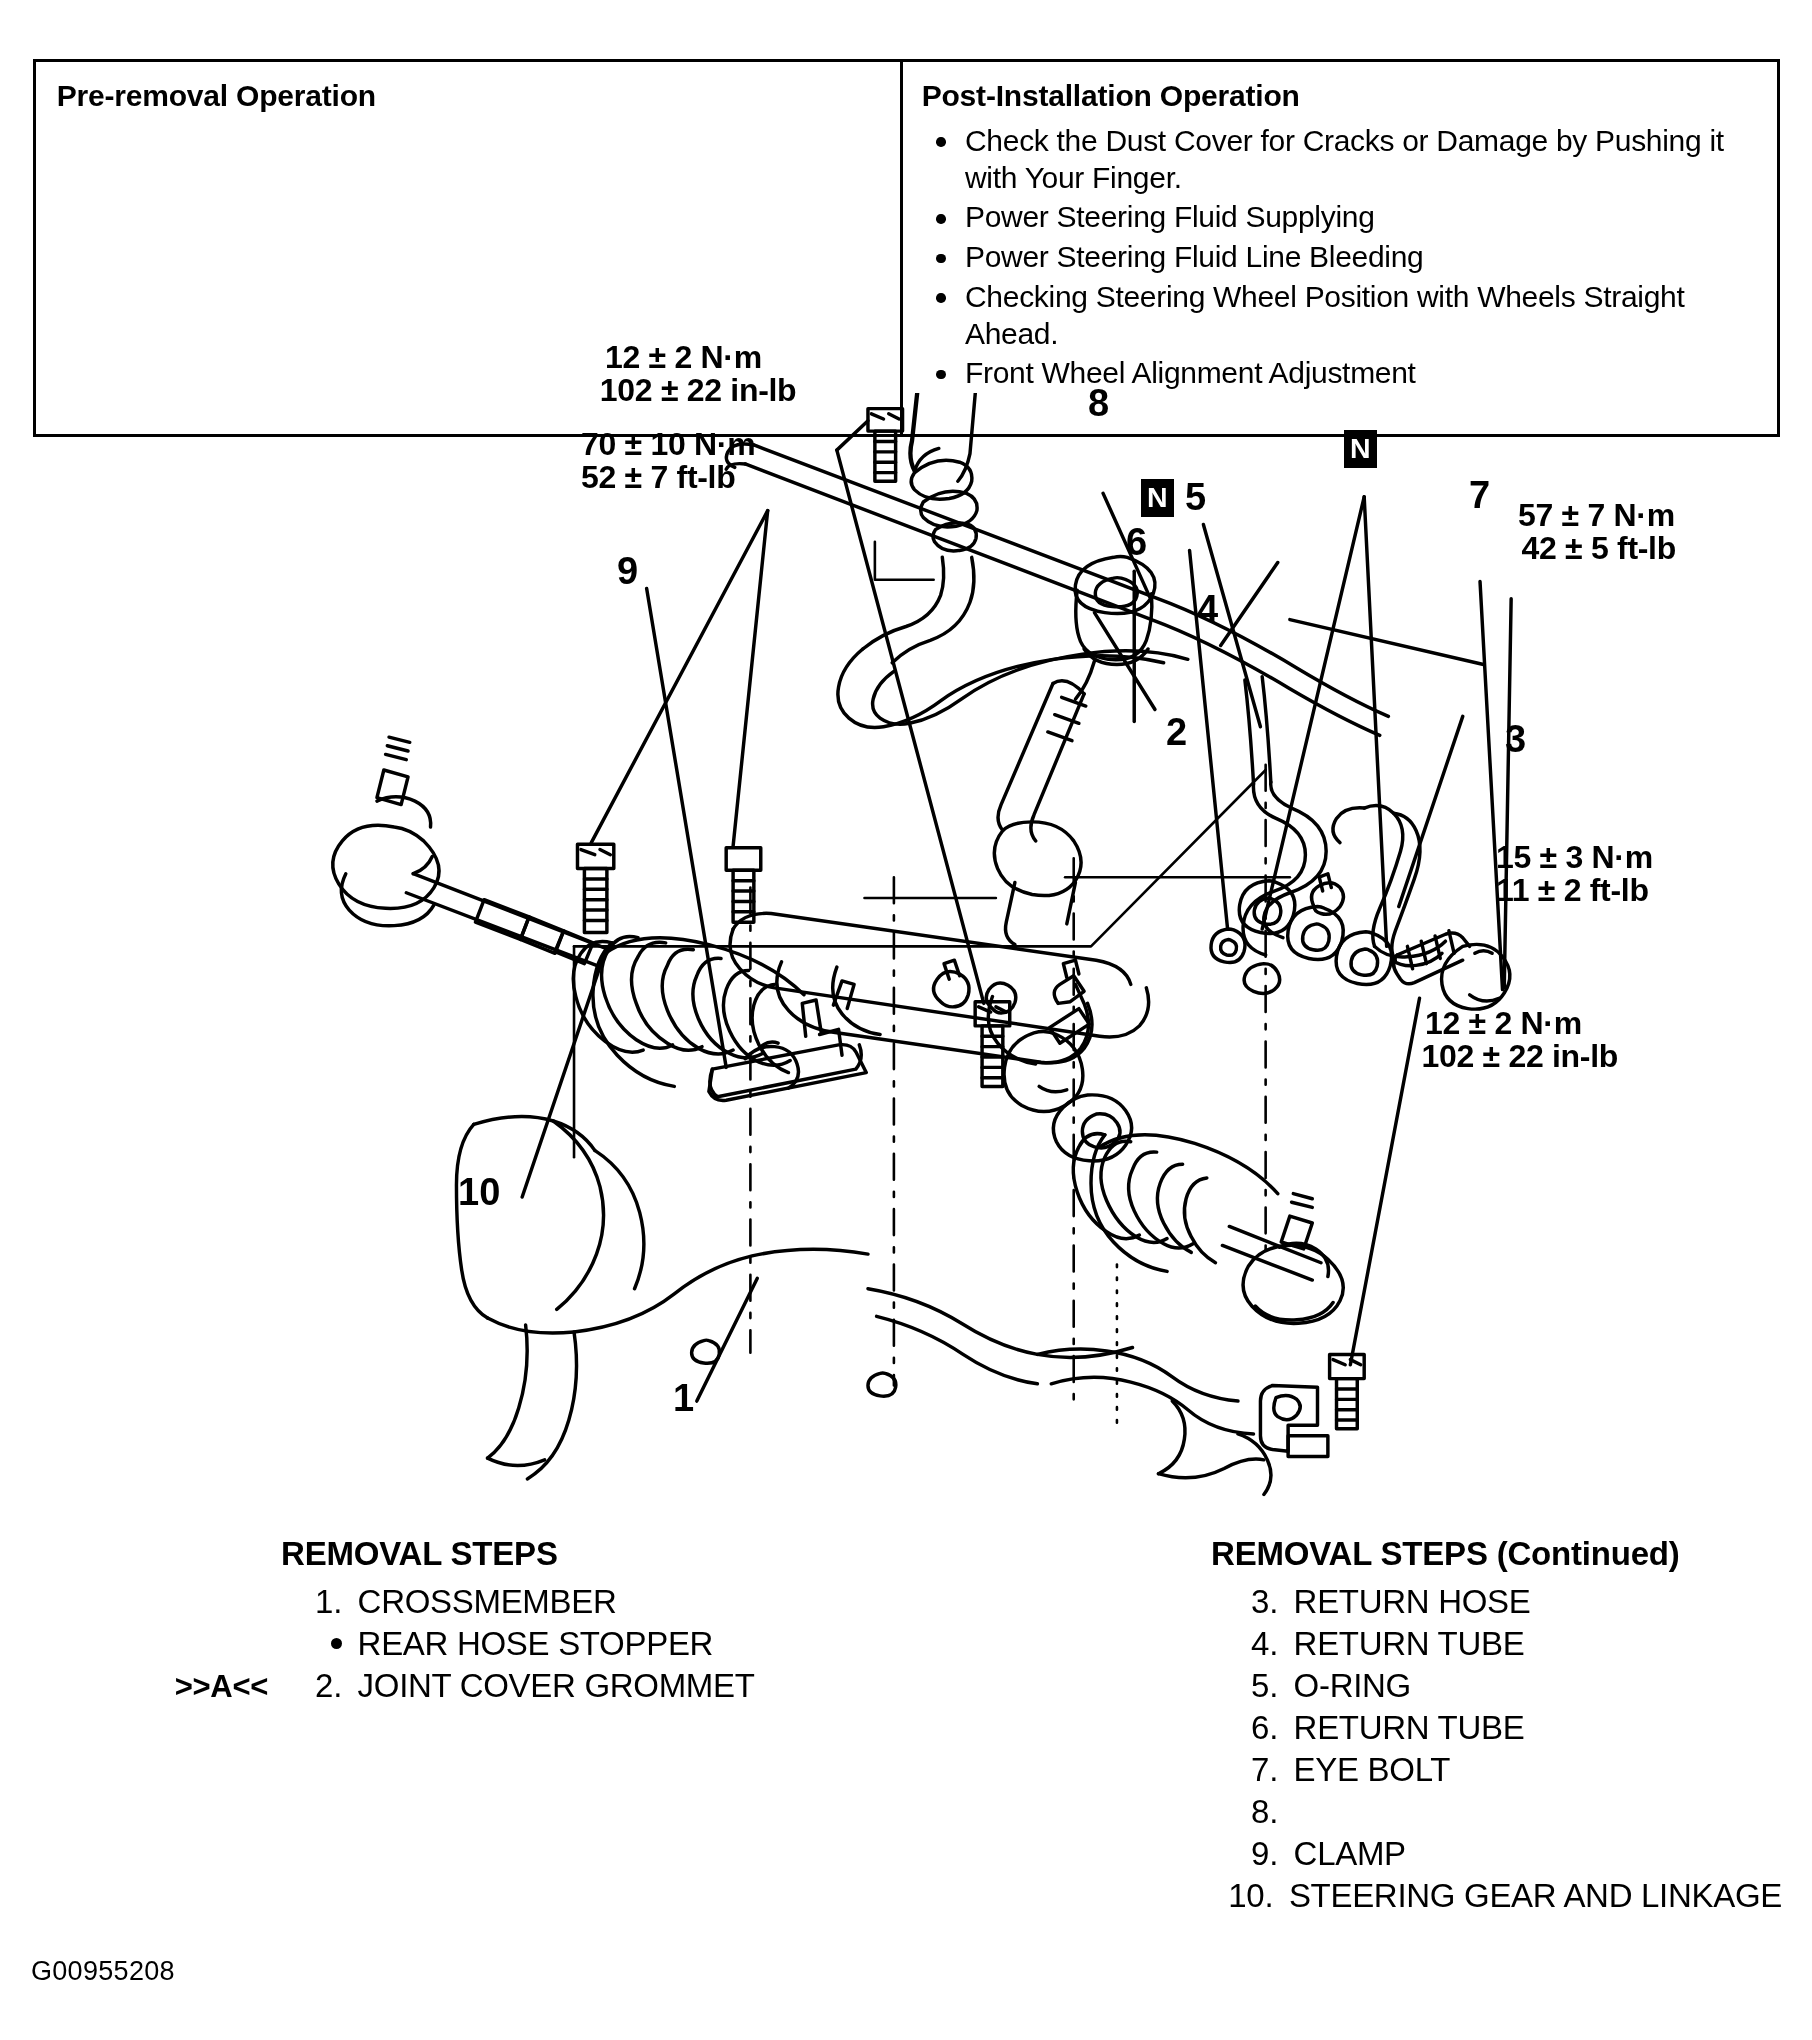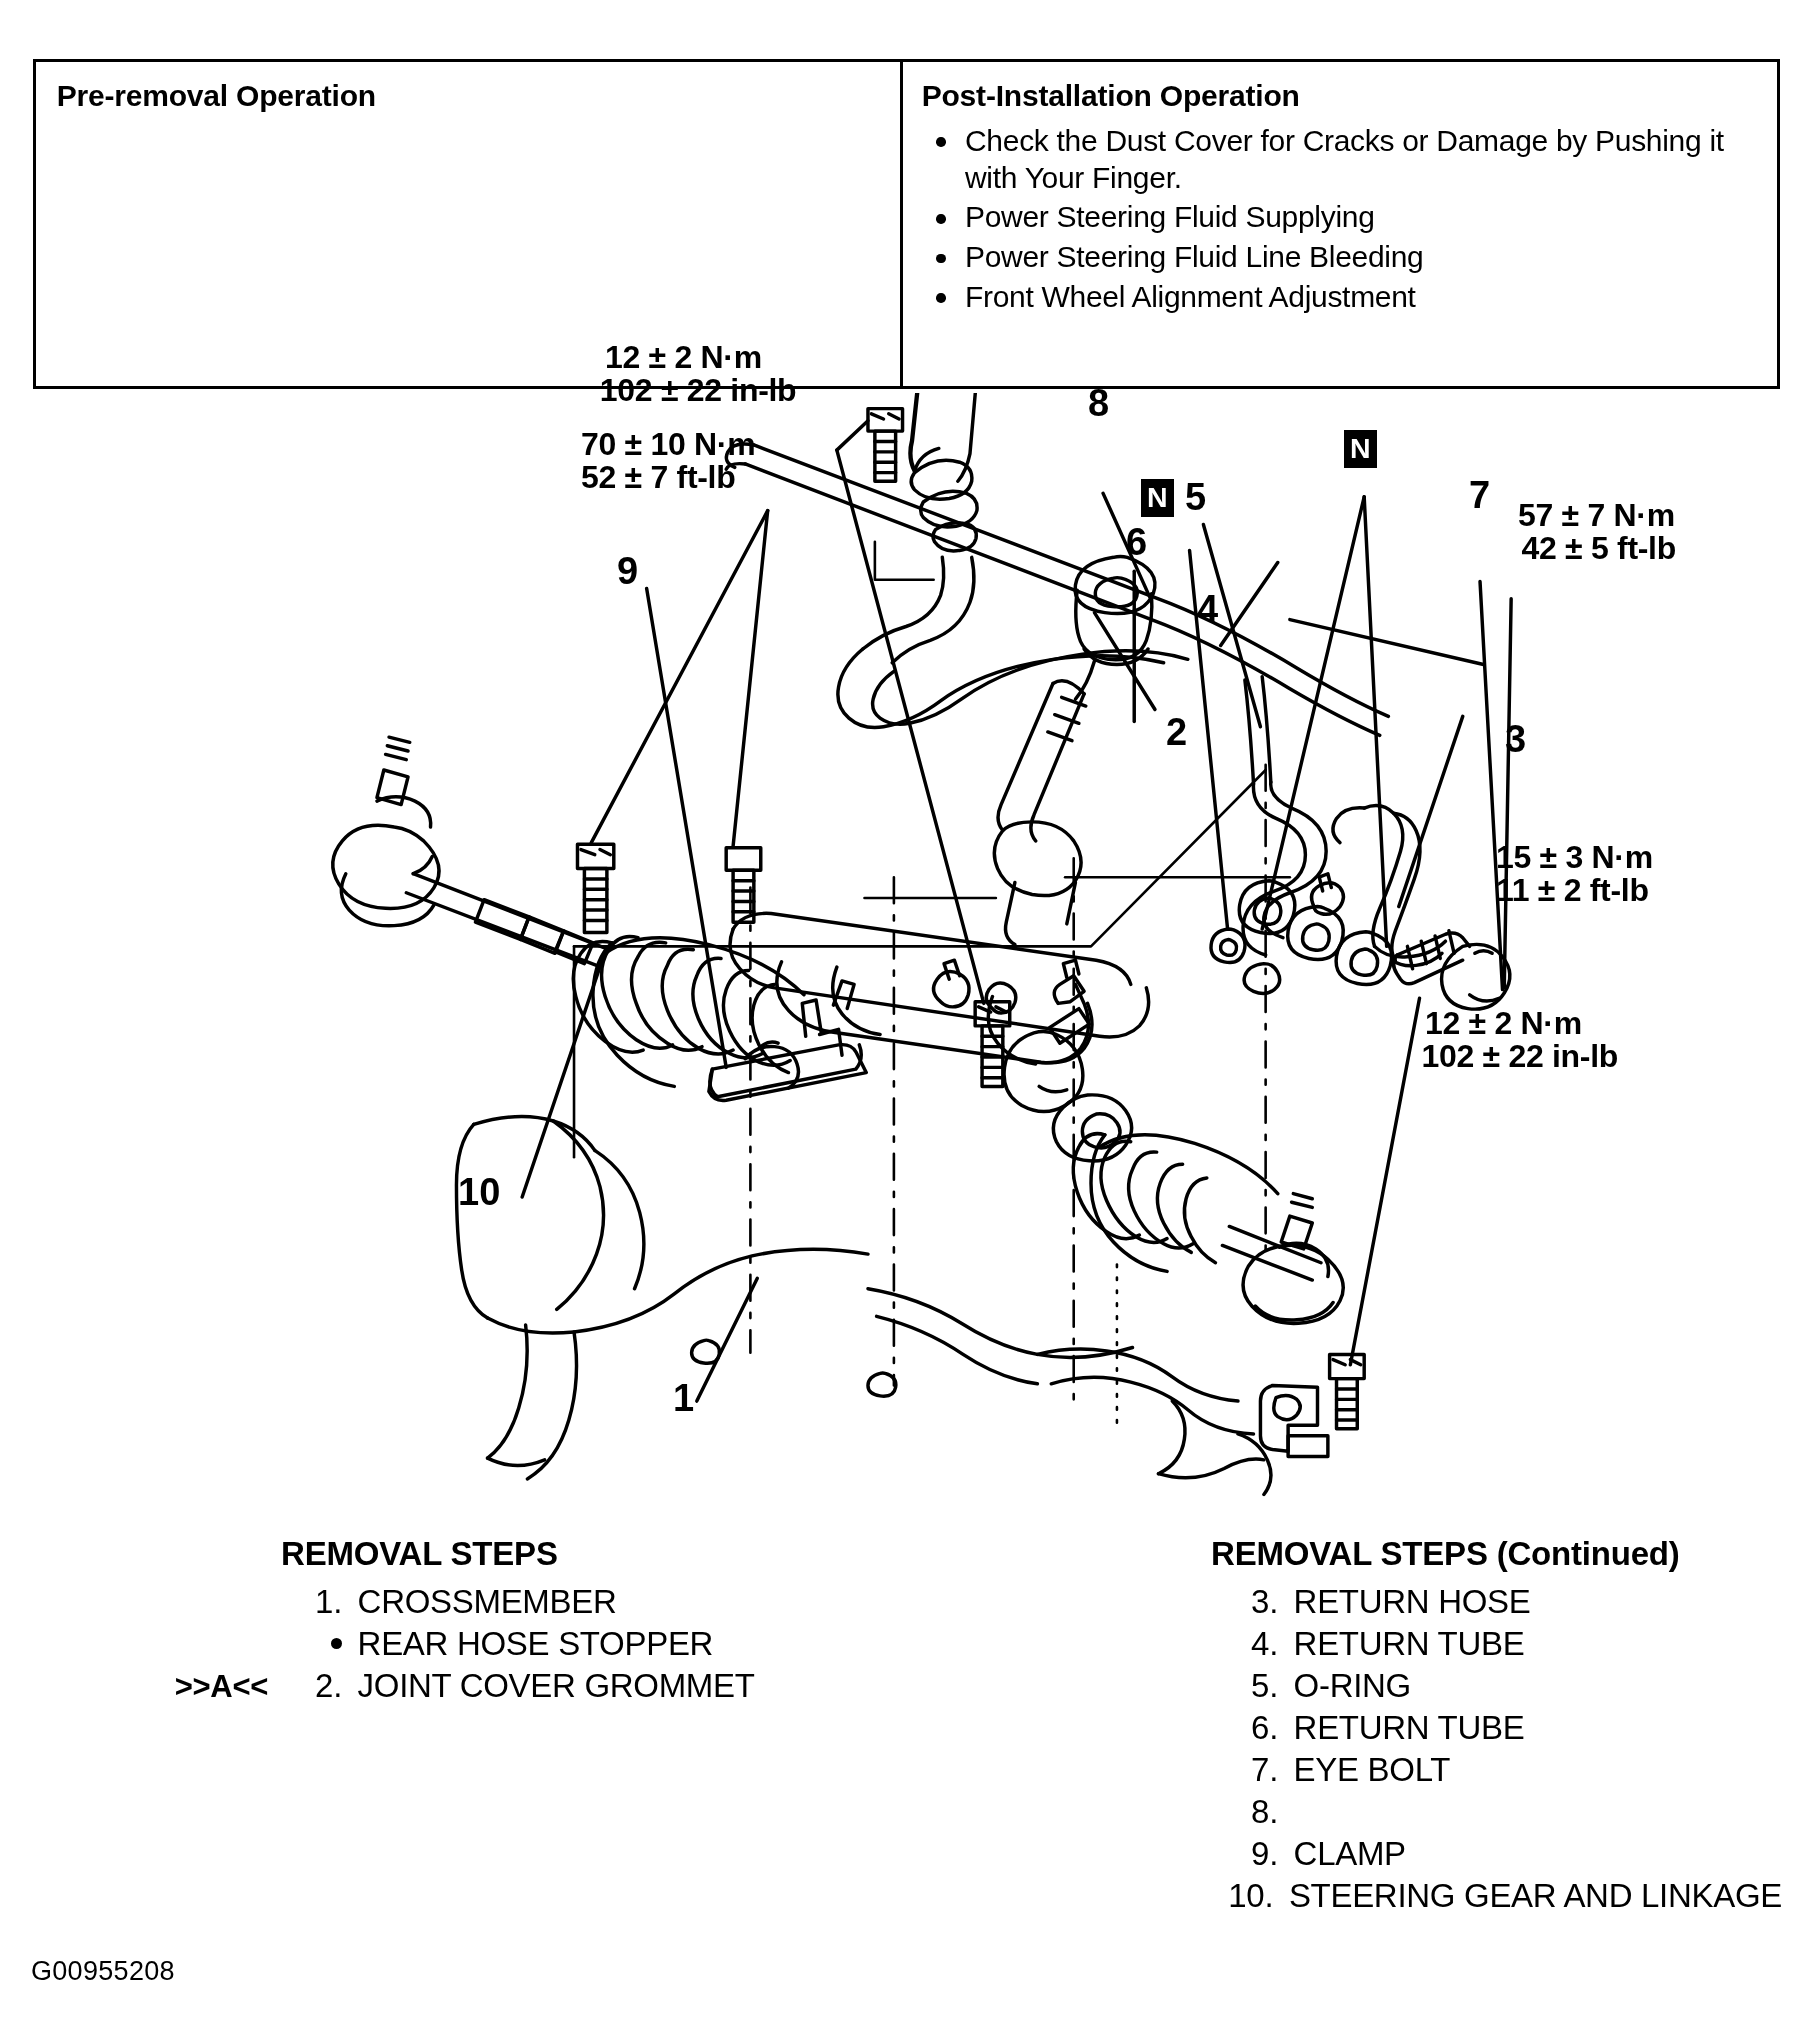--- a/index.html
+++ b/index.html
@@ -4,21 +4,21 @@
 <style>
   html,body{margin:0;padding:0;background:#fff;}
   body{
     width:1812px;height:2041px;position:relative;
     font-family:"Liberation Sans", sans-serif;
     color:#000;overflow:hidden;
   }
 
   
   #ops-table{
-    position:absolute;left:33px;top:59px;width:1747px;height:330px;
+    position:absolute;left:33px;top:59px;width:1747px;height:378px;
     border:3.5px solid #000;display:flex;box-sizing:border-box;
   }
   .ops-cell{box-sizing:border-box;padding:17.3px 19px 8.6px 19px;}
   #ops-pre{width:867px;border-right:3.5px solid #000;}
   #ops-post{flex:1;padding-left:17px;}
   .ops-title{font-size:30px;font-weight:bold;letter-spacing:-0.2px;margin:0 0 8.6px 1.7px;}
   .ops-list{list-style:none;margin:0;padding:0;}
   .ops-list li{
     position:relative;padding-left:45px;font-size:30px;line-height:37px;
     margin-bottom:2.6px;letter-spacing:-0.3px;
@@ -81,20 +81,21 @@
   <div class="ops-cell" id="ops-pre">
     <div class="ops-title">Pre-removal Operation</div>
   </div>
 
   <div class="ops-cell" id="ops-post">
     <div class="ops-title">Post-Installation Operation</div>
     <ul class="ops-list">
       <li>Check the Dust Cover for Cracks or Damage by Pushing it with Your Finger.</li>
       <li>Power Steering Fluid Supplying</li>
       <li>Power Steering Fluid Line Bleeding</li>
+      <li>Checking Steering Wheel Position with Wheels Straight Ahead.</li>
       <li>Front Wheel Alignment Adjustment</li>
     </ul>
   </div>
 </div>
 
 <div id="diagram">
 
   <svg width="1812" height="1124" viewBox="0 0 2096 1300" fill="none" stroke="#000" stroke-width="4" stroke-linecap="round" stroke-linejoin="round">
 
     <path d="M1075 -130 L1055 55 Q1050 75 1058 90" stroke-width="5"></path>

